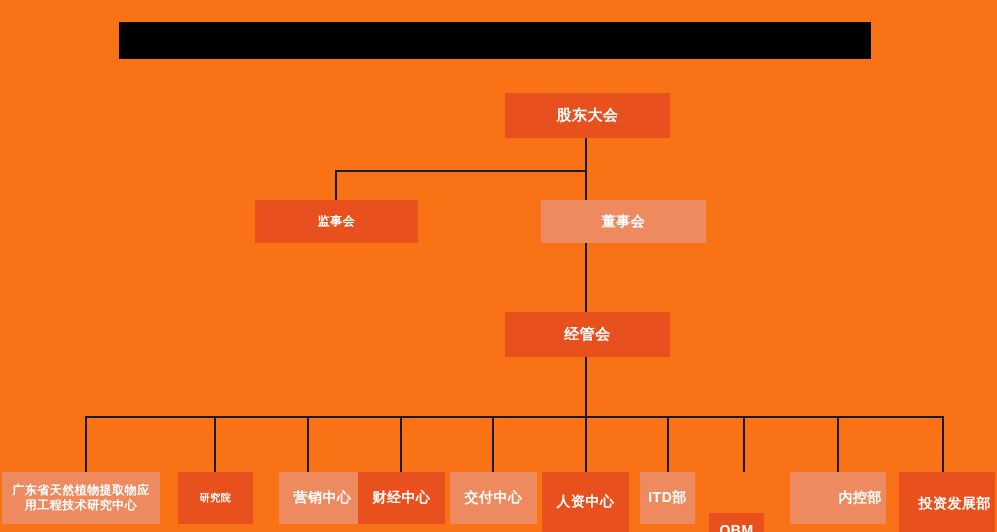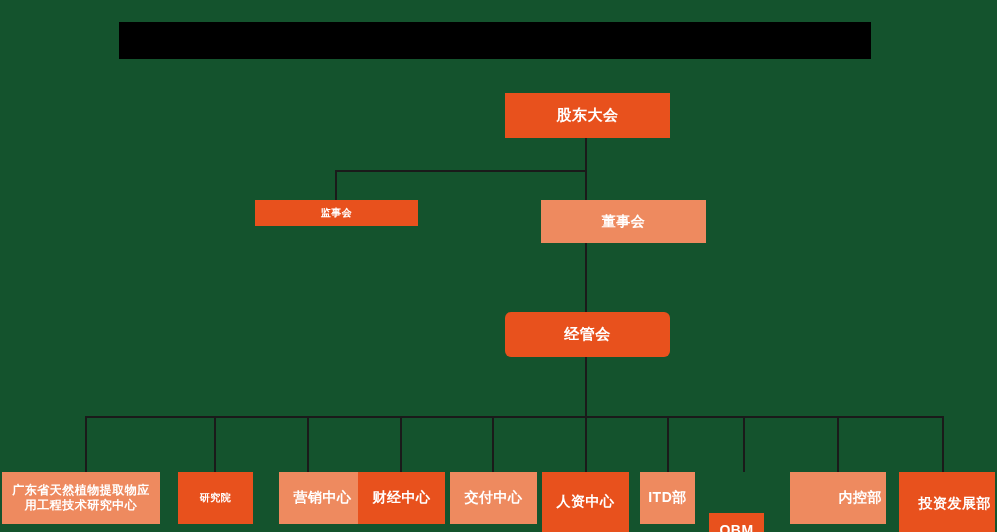--- a/index.html
+++ b/index.html
@@ -7,21 +7,21 @@
     padding: 0;
     background: #ffffff;
   }
   body {
     font-family: "Liberation Sans", "DejaVu Sans", sans-serif;
   }
   #chart-canvas {
     position: relative;
     width: 997px;
     height: 532px;
-    background: #14532d;
+    background: #f97316;
     overflow: hidden;
   }
   .redaction-bar {
     position: absolute;
     background: #000000;
   }
   .node {
     position: absolute;
     display: flex;
     align-items: center;
@@ -72,28 +72,28 @@
   <div class="connector v" style="left:585px; top:416px; height:56px;"></div>
   <div class="connector v" style="left:667px; top:416px; height:56px;"></div>
   <div class="connector v" style="left:743px; top:416px; height:56px;"></div>
   <div class="connector v" style="left:837px; top:416px; height:56px;"></div>
   <div class="connector v" style="left:942px; top:416px; height:56px;"></div>
 
   <div class="node dark" style="left:505px; top:93px; width:165px; height:45px; font-size:15px;">
     <span class="node-label">股东大会</span>
   </div>
 
-  <div class="node dark" style="left:255px; top:200px; width:163px; height:26px; font-size:10px;">
+  <div class="node dark" style="left:255px; top:200px; width:163px; height:43px; font-size:12px;">
     <span class="node-label">监事会</span>
   </div>
   <div class="node light" style="left:505px; top:200px; width:165px; height:43px; font-size:14px;margin-left:36px;">
     <span class="node-label">董事会</span>
   </div>
 
-  <div class="node dark" style="left:505px; top:312px; width:165px; height:45px; font-size:15px;border-radius:6px;">
+  <div class="node dark" style="left:505px; top:312px; width:165px; height:45px; font-size:15px;">
     <span class="node-label">经管会</span>
   </div>
 
   <div class="node light" style="left:2px; top:472px; width:158px; height:52px; font-size:12px;">
     <span class="node-label">广东省天然植物提取物应
 用工程技术研究中心</span>
   </div>
   <div class="node dark" style="left:178px; top:472px; width:75px; height:52px; font-size:10px;">
     <span class="node-label">研究院</span>
   </div>

